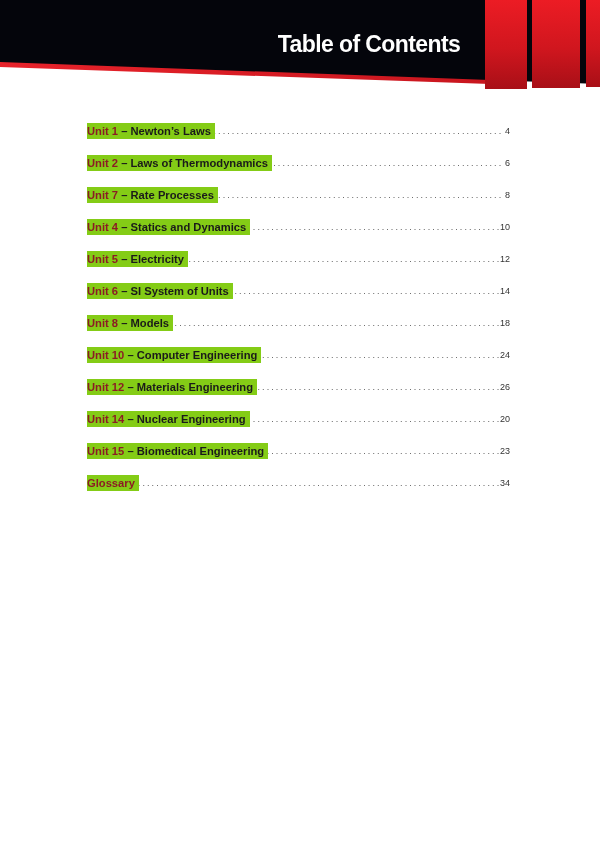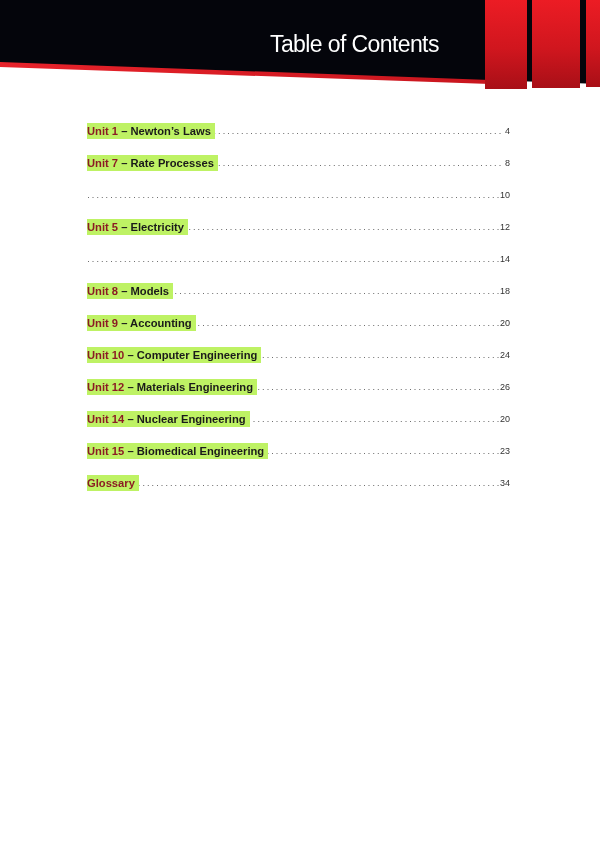--- a/index.html
+++ b/index.html
@@ -24,23 +24,23 @@
     .header svg {
       position: absolute;
       left: 0;
       top: 0;
     }
     .title {
       position: absolute;
       left: 270px;
       top: 31px;
       width: 198px;
-      text-align: left;
+      text-align: center;
       color: #ffffff;
-      font-weight: normal;
+      font-weight: bold;
       font-size: 23px;
       letter-spacing: -0.6px;
       line-height: 26px;
       white-space: nowrap;
     }
     .toc {
       position: absolute;
       left: 87px;
       top: 123px;
       width: 423px;
@@ -51,21 +51,21 @@
       display: flex;
       align-items: flex-start;
       font-size: 11.2px;
       line-height: 16px;
       cursor: pointer;
     }
     .toc-label {
       white-space: nowrap;
       font-weight: bold;
       color: #1a1a1a;
-      background: #bef264;
+      background: #84cc16;
       padding-right: 4px;
       position: relative;
       z-index: 2;
     }
     .unit {
       color: #8b1c24;
     }
     .dash {
       color: #1a1a1a;
     }
@@ -125,46 +125,48 @@
   <div class="title">Table of Contents</div>
 </div>
 
 <div class="toc">
   <div class="toc-row">
     <span class="toc-label"><span class="unit">Unit 1</span><span class="dash"> – </span><span>Newton’s Laws</span></span>
     <span class="leader"></span>
     <span class="page-num">4</span>
   </div>
   <div class="toc-row">
+    <span class="toc-label"><span class="unit">Unit 2</span><span class="dash"> – </span><span>Laws of Thermodynamics</span></span>
+    <span class="leader"></span>
+    <span class="page-num">6</span>
+  </div>
+  <div class="toc-row">
     <span class="toc-label"><span class="unit">Unit 7</span><span class="dash"> – </span><span>Rate Processes</span></span>
     <span class="leader"></span>
     <span class="page-num">8</span>
   </div>
   <div class="toc-row">
+    <span class="toc-label"><span class="unit">Unit 4</span><span class="dash"> – </span><span>Statics and Dynamics</span></span>
     <span class="leader"></span>
     <span class="page-num">10</span>
   </div>
   <div class="toc-row">
     <span class="toc-label"><span class="unit">Unit 5</span><span class="dash"> – </span><span>Electricity</span></span>
     <span class="leader"></span>
     <span class="page-num">12</span>
   </div>
   <div class="toc-row">
+    <span class="toc-label"><span class="unit">Unit 6</span><span class="dash"> – </span><span>SI System of Units</span></span>
     <span class="leader"></span>
     <span class="page-num">14</span>
   </div>
   <div class="toc-row">
     <span class="toc-label"><span class="unit">Unit 8</span><span class="dash"> – </span><span>Models</span></span>
     <span class="leader"></span>
     <span class="page-num">18</span>
-  </div>
-  <div class="toc-row">
-    <span class="toc-label"><span class="unit">Unit 9</span><span class="dash"> – </span><span>Accounting</span></span>
-    <span class="leader"></span>
-    <span class="page-num">20</span>
   </div>
   <div class="toc-row">
     <span class="toc-label"><span class="unit">Unit 10</span><span class="dash"> – </span><span>Computer Engineering</span></span>
     <span class="leader"></span>
     <span class="page-num">24</span>
   </div>
   <div class="toc-row">
     <span class="toc-label"><span class="unit">Unit 12</span><span class="dash"> – </span><span>Materials Engineering</span></span>
     <span class="leader"></span>
     <span class="page-num">26</span>

